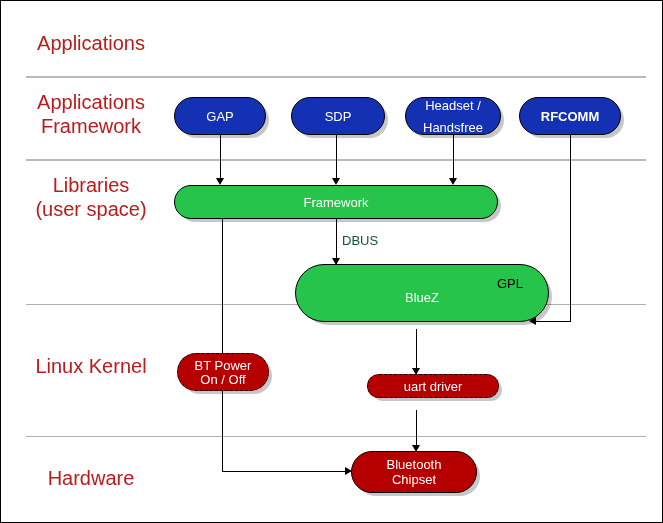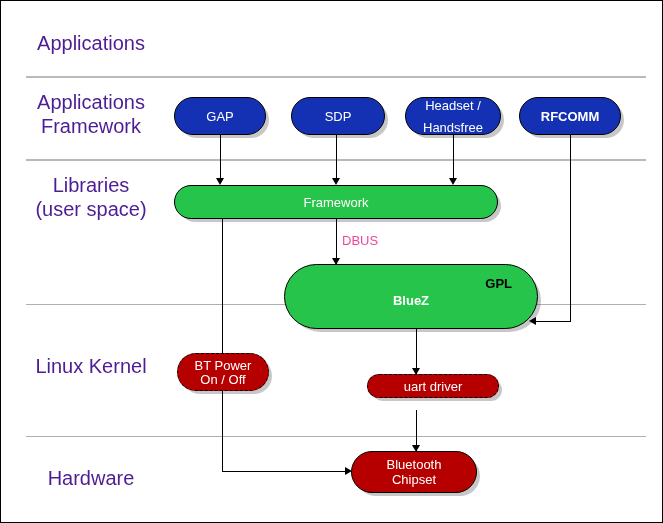--- a/index.html
+++ b/index.html
@@ -13,21 +13,21 @@
     height: 523px;
     background: #ffffff;
     border: 1px solid #000000;
     box-sizing: border-box;
     overflow: hidden;
     font-family: "Liberation Sans", sans-serif;
   }
   
   .layer-label {
     position: absolute;
-    color: #4c1d95;
+    color: #b91c1c;
     font-size: 20px;
     line-height: 24px;
     text-align: center;
     white-space: pre-line;
     font-family: "Liberation Sans", sans-serif;
   }
   
   .divider {
     position: absolute;
     height: 2px;
@@ -105,21 +105,21 @@
   .arrow-left {
     position: absolute;
     width: 0; height: 0;
     border-top: 4px solid transparent;
     border-bottom: 4px solid transparent;
     border-right: 7px solid #000000;
     z-index: 4;
   }
   .edge-label {
     position: absolute;
-    color: #ec4899;
+    color: #14532d;
     font-size: 13px;
     z-index: 4;
     font-family: "Liberation Sans", sans-serif;
   }
 </style>
 </head>
 <body>
 
 <div id="canvas">
 
@@ -188,21 +188,21 @@
   <div class="node blue" style="left:518px; top:96px; width:102px; height:38px; border-radius:19px;font-weight:bold;">
     <div class="pill" style="border-radius:19px;"></div>
     <div class="txt t1">RFCOMM</div>
   </div>
 
   <div class="node green" style="left:173px; top:184px; width:324px; height:34px; border-radius:17px;">
     <div class="pill" style="border-radius:17px;"></div>
     <div class="txt tg">Framework</div>
   </div>
 
-  <div class="node green" style="left:283px; top:263px; width:254px; height:65px; border-radius:33px;font-weight:bold;">
+  <div class="node green" style="left:294px; top:263px; width:254px; height:58px; border-radius:33px;">
     <div class="pill" style="border-radius:33px;"></div>
     <div class="corner-label" style="right:26px; top:12px;">GPL</div>
     <div class="txt tg" style="margin-top:8px;">BlueZ</div>
   </div>
 
   <div class="node red dashed" style="left:176px; top:352px; width:92px; height:38px; border-radius:19px;">
     <div class="pill" style="border-radius:19px;"></div>
     <div class="txt t1">BT Power</div>
     <div class="txt t2">On / Off</div>
   </div>

